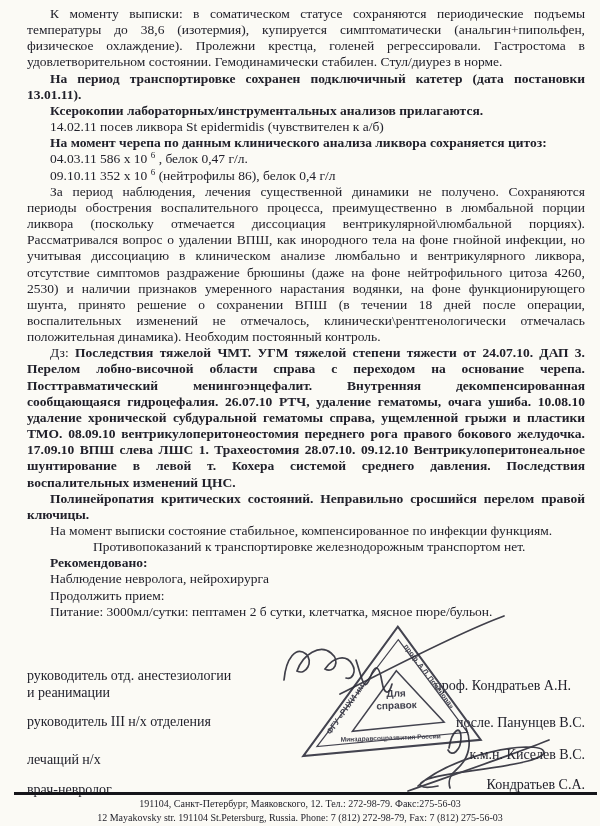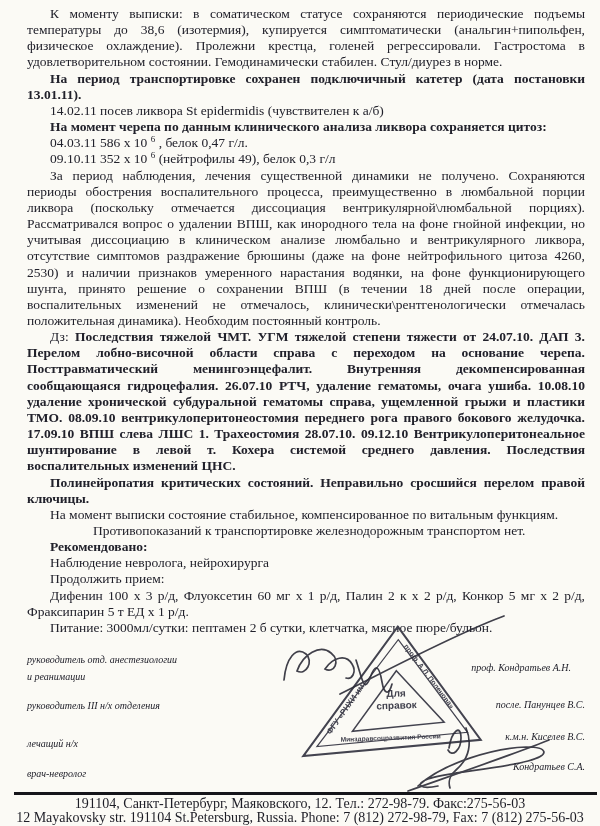--- a/index.html
+++ b/index.html
@@ -14,63 +14,62 @@
   .doc-body{
     position:absolute;top:6px;left:27px;width:558px;
     font-size:13.5px;line-height:16.15px;
   }
   .para{margin:0;text-align:justify;text-indent:23px;}
   .para.ind2{text-indent:66px;}
   .b{font-weight:bold;}
   sup{font-size:9px;line-height:0;vertical-align:super;}
   
   .sig-block{
-    position:absolute;top:646px;left:27px;width:558px;height:146px;
-    font-size:10px;
-    font-style:italic;
+    position:absolute;top:662px;left:27px;width:558px;height:146px;
+    font-size:14px;
   }
   .sig-role{position:absolute;left:0;white-space:pre-line;line-height:16.5px;}
   .sig-name{position:absolute;right:0;text-align:right;}
   .r1-role{top:6px;}  .r1-name{top:16px;right:14px;}
   .r2-role{top:52px;} .r2-name{top:53px;}
   .r3-role{top:90px;} .r3-name{top:85px;}
   .r4-role{top:120px;}.r4-name{top:115px;}
   
   .overlay{
     position:absolute;left:0;top:600px;width:600px;height:226px;
     pointer-events:none;
   }
   
   .footer{
     position:absolute;left:0;right:0;bottom:0;height:34px;
-    text-align:center;font-size:14px;line-height:13.5px;color:#1d1d26;
+    text-align:center;font-size:10px;line-height:13.5px;color:#1d1d26;
   }
   .footer-rule{border-top:3px solid #15151a;margin:0 3px 2px 14px;height:0;}
 </style>
 </head>
 <body>
 
 <div class="doc">
 
   <div class="doc-body">
       <p class="para"><span>К моменту выписки: в соматическом статусе сохраняются периодические подъемы температуры до 38,6 (изотермия), купируется симптоматически (анальгин+пипольфен, физическое охлаждение). Пролежни крестца, голеней регрессировали. Гастростома в удовлетворительном состоянии. Гемодинамически стабилен. Стул/диурез в норме.</span></p>
       <p class="para b"><span>На период транспортировке сохранен подключичный катетер (дата постановки 13.01.11).</span></p>
+      <p class="para b"><span>Ксерокопии лабораторных/инструментальных анализов прилагаются.</span></p>
       <p class="para"><span>14.02.11 посев ликвора St epidermidis (чувствителен к а/б)</span></p>
       <p class="para b"><span>На момент черепа по данным клинического анализа ликвора сохраняется цитоз:</span></p>
       <p class="para"><span>04.03.11 586 х 10 </span><sup>6</sup><span> , белок 0,47 г/л.</span></p>
-      <p class="para"><span>09.10.11 352 х 10 </span><sup>6</sup><span> (нейтрофилы 49), белок 0,3 г/л</span></p>
+      <p class="para"><span>09.10.11 352 х 10 </span><sup>6</sup><span> (нейтрофилы 86), белок 0,4 г/л</span></p>
       <p class="para"><span>За период наблюдения, лечения существенной динамики не получено. Сохраняются периоды обострения воспалительного процесса, преимущественно в люмбальной порции ликвора (поскольку отмечается диссоциация вентрикулярной\люмбальной порциях). Рассматривался вопрос о удалении ВПШ, как инородного тела на фоне гнойной инфекции, но учитывая диссоциацию в клиническом анализе люмбально и вентрикулярного ликвора, отсутствие симптомов раздражение брюшины (даже на фоне нейтрофильного цитоза 4260, 2530) и наличии признаков умеренного нарастания водянки, на фоне функционирующего шунта, принято решение о сохранении ВПШ (в течении 18 дней после операции, воспалительных изменений не отмечалось, клинически\рентгенологически отмечалась положительная динамика). Необходим постоянный контроль.</span></p>
       <p class="para"><span>Дз: </span><span class="b">Последствия тяжелой ЧМТ. УГМ тяжелой степени тяжести от 24.07.10. ДАП 3. Перелом лобно-височной области справа с переходом на основание черепа. Посттравматический менингоэнцефалит. Внутренняя декомпенсированная сообщающаяся гидроцефалия. 26.07.10 РТЧ, удаление гематомы, очага ушиба. 10.08.10 удаление хронической субдуральной гематомы справа, ущемленной грыжи и пластики ТМО. 08.09.10 вентрикулоперитонеостомия переднего рога правого бокового желудочка. 17.09.10 ВПШ слева ЛШС 1. Трахеостомия 28.07.10. 09.12.10 Вентрикулоперитонеальное шунтирование в левой т. Кохера системой среднего давления. Последствия воспалительных изменений ЦНС.</span></p>
       <p class="para b"><span>Полинейропатия критических состояний. Неправильно сросшийся перелом правой ключицы.</span></p>
-      <p class="para"><span>На момент выписки состояние стабильное, компенсированное по витальным функциям.</span></p>
+      <p class="para"><span>На момент выписки состояние стабильное, компенсированное по инфекции функциям.</span></p>
       <p class="para ind2"><span>Противопоказаний к транспортировке железнодорожным транспортом нет.</span></p>
       <p class="para b"><span>Рекомендовано:</span></p>
       <p class="para"><span>Наблюдение невролога, нейрохирурга</span></p>
       <p class="para"><span>Продолжить прием:</span></p>
-      <p class="para"><span>Дифенин 100 х 3 р/д, Флуоксетин 60 мг х 1 р/д, Палин 2 к х 2 р/д, Конкор 5 мг х 2 р/д, Фраксипарин 5 т ЕД х 1 р/д.</span></p>
       <p class="para"><span>Питание: 3000мл/сутки: пептамен 2 б сутки, клетчатка, мясное пюре/бульон.</span></p>
     </div>
 
   <div class="sig-block">
     <div class="sig-role r1-role">руководитель отд. анестезиологии
 и реанимации</div>
     <div class="sig-name r1-name">проф. Кондратьев А.Н.</div>
     <div class="sig-role r2-role">руководитель III н/х отделения</div>
     <div class="sig-name r2-name">после. Панунцев В.С.</div>
     <div class="sig-role r3-role">лечащий н/х</div>

